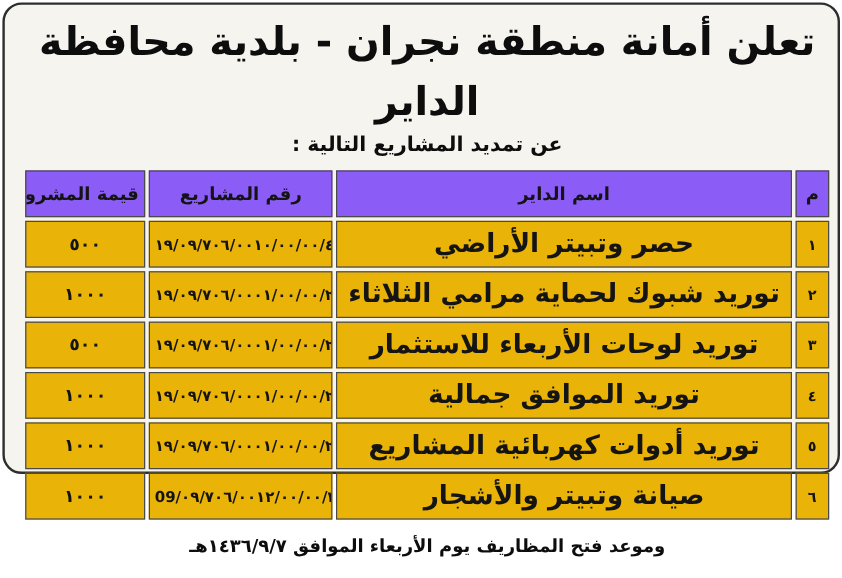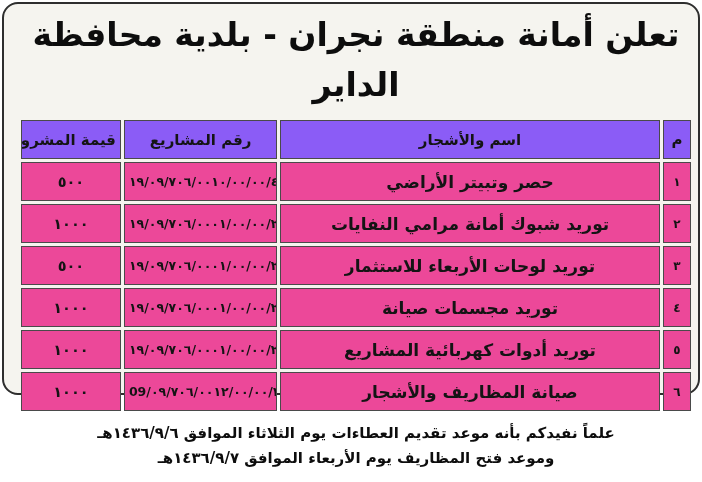--- a/index.html
+++ b/index.html
@@ -45,103 +45,103 @@
     border-collapse: separate;
     border-spacing: 3px;
     table-layout: fixed;
   }
   table.projects col.c-index  { width: 28px;  }
   table.projects col.c-name   { width: 376px; }
   table.projects col.c-number { width: 152px; }
   table.projects col.c-value  { width: 99px;  }
   table.projects th, table.projects td {
     border: 1px solid #4a4a4a;
-    background: #ec4899;
+    background: #eab308;
     height: 35px;
     padding: 1px 4px;
     font-weight: bold;
     vertical-align: middle;
     overflow: hidden;
     white-space: nowrap;
   }
   table.projects th {
     background: #8b5cf6;
     font-size: 15px;
   }
   td.cell-index  { font-size: 12px; }
-  td.cell-name   { font-size: 17px; }
+  td.cell-name   { font-size: 22px; }
   td.cell-number { font-size: 12.5px; direction: ltr; text-align: left; }
   td.cell-value  { font-size: 14.5px; letter-spacing: 1px; }
   .ad-footer {
     margin-top: 7px;
     font-size: 15px;
     font-weight: bold;
     line-height: 1.65;
     color: #0d0d0d;
   }
   .ad-footer .footer-line { white-space: nowrap; }
 </style>
 </head>
 <body>
 
 <div class="ad-card">
   <h1 class="ad-title">تعلن أمانة منطقة نجران - بلدية محافظة الداير</h1>
+  <div class="ad-subtitle">عن تمديد المشاريع التالية :</div>
 
   <table class="projects">
     <colgroup>
       <col class="c-index">
         <col class="c-name">
         <col class="c-number">
         <col class="c-value">
     </colgroup>
     <thead>
       <tr>
         <th>م</th>
-        <th>اسم والأشجار</th>
+        <th>اسم الداير</th>
         <th>رقم المشاريع</th>
         <th>قيمة المشروع</th>
       </tr>
     </thead>
     <tbody id="table-body">
         <tr>
           <td class="cell-index">١</td>
           <td class="cell-name">حصر وتبيتر الأراضي</td>
           <td class="cell-number">١٩/٠٩/٧٠٦/٠٠١٠/٠٠/٠٠/٤</td>
           <td class="cell-value">٥٠٠</td>
         </tr>
         <tr>
           <td class="cell-index">٢</td>
-          <td class="cell-name">توريد شبوك أمانة مرامي النفايات</td>
+          <td class="cell-name">توريد شبوك لحماية مرامي الثلاثاء</td>
           <td class="cell-number">١٩/٠٩/٧٠٦/٠٠٠١/٠٠/٠٠/٢</td>
           <td class="cell-value">١٠٠٠</td>
         </tr>
         <tr>
           <td class="cell-index">٣</td>
           <td class="cell-name">توريد لوحات الأربعاء للاستثمار</td>
           <td class="cell-number">١٩/٠٩/٧٠٦/٠٠٠١/٠٠/٠٠/٢</td>
           <td class="cell-value">٥٠٠</td>
         </tr>
         <tr>
           <td class="cell-index">٤</td>
-          <td class="cell-name">توريد مجسمات صيانة</td>
+          <td class="cell-name">توريد الموافق جمالية</td>
           <td class="cell-number">١٩/٠٩/٧٠٦/٠٠٠١/٠٠/٠٠/٢</td>
           <td class="cell-value">١٠٠٠</td>
         </tr>
         <tr>
           <td class="cell-index">٥</td>
           <td class="cell-name">توريد أدوات كهربائية المشاريع</td>
           <td class="cell-number">١٩/٠٩/٧٠٦/٠٠٠١/٠٠/٠٠/٢</td>
           <td class="cell-value">١٠٠٠</td>
         </tr>
         <tr>
           <td class="cell-index">٦</td>
-          <td class="cell-name">صيانة المظاريف والأشجار</td>
+          <td class="cell-name">صيانة وتبيتر والأشجار</td>
           <td class="cell-number">09/٠٩/٧٠٦/٠٠١٢/٠٠/٠٠/٢</td>
           <td class="cell-value">١٠٠٠</td>
         </tr>
       </tbody>
   </table>
 
   <div class="ad-footer" id="footer-lines">
-      <div class="footer-line">علماً نفيدكم بأنه موعد تقديم العطاءات يوم الثلاثاء الموافق ١٤٣٦/٩/٦هـ</div>
       <div class="footer-line">وموعد فتح المظاريف يوم الأربعاء الموافق ١٤٣٦/٩/٧هـ</div>
     </div>
 </div>
 
 </body></html>

